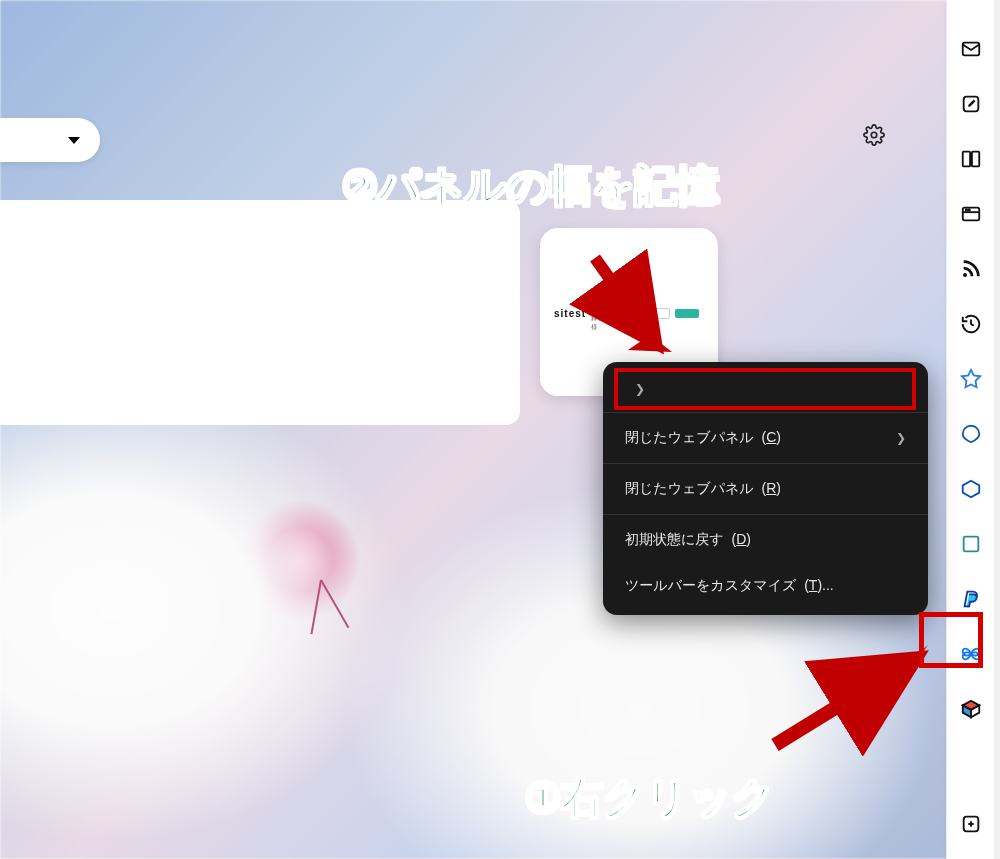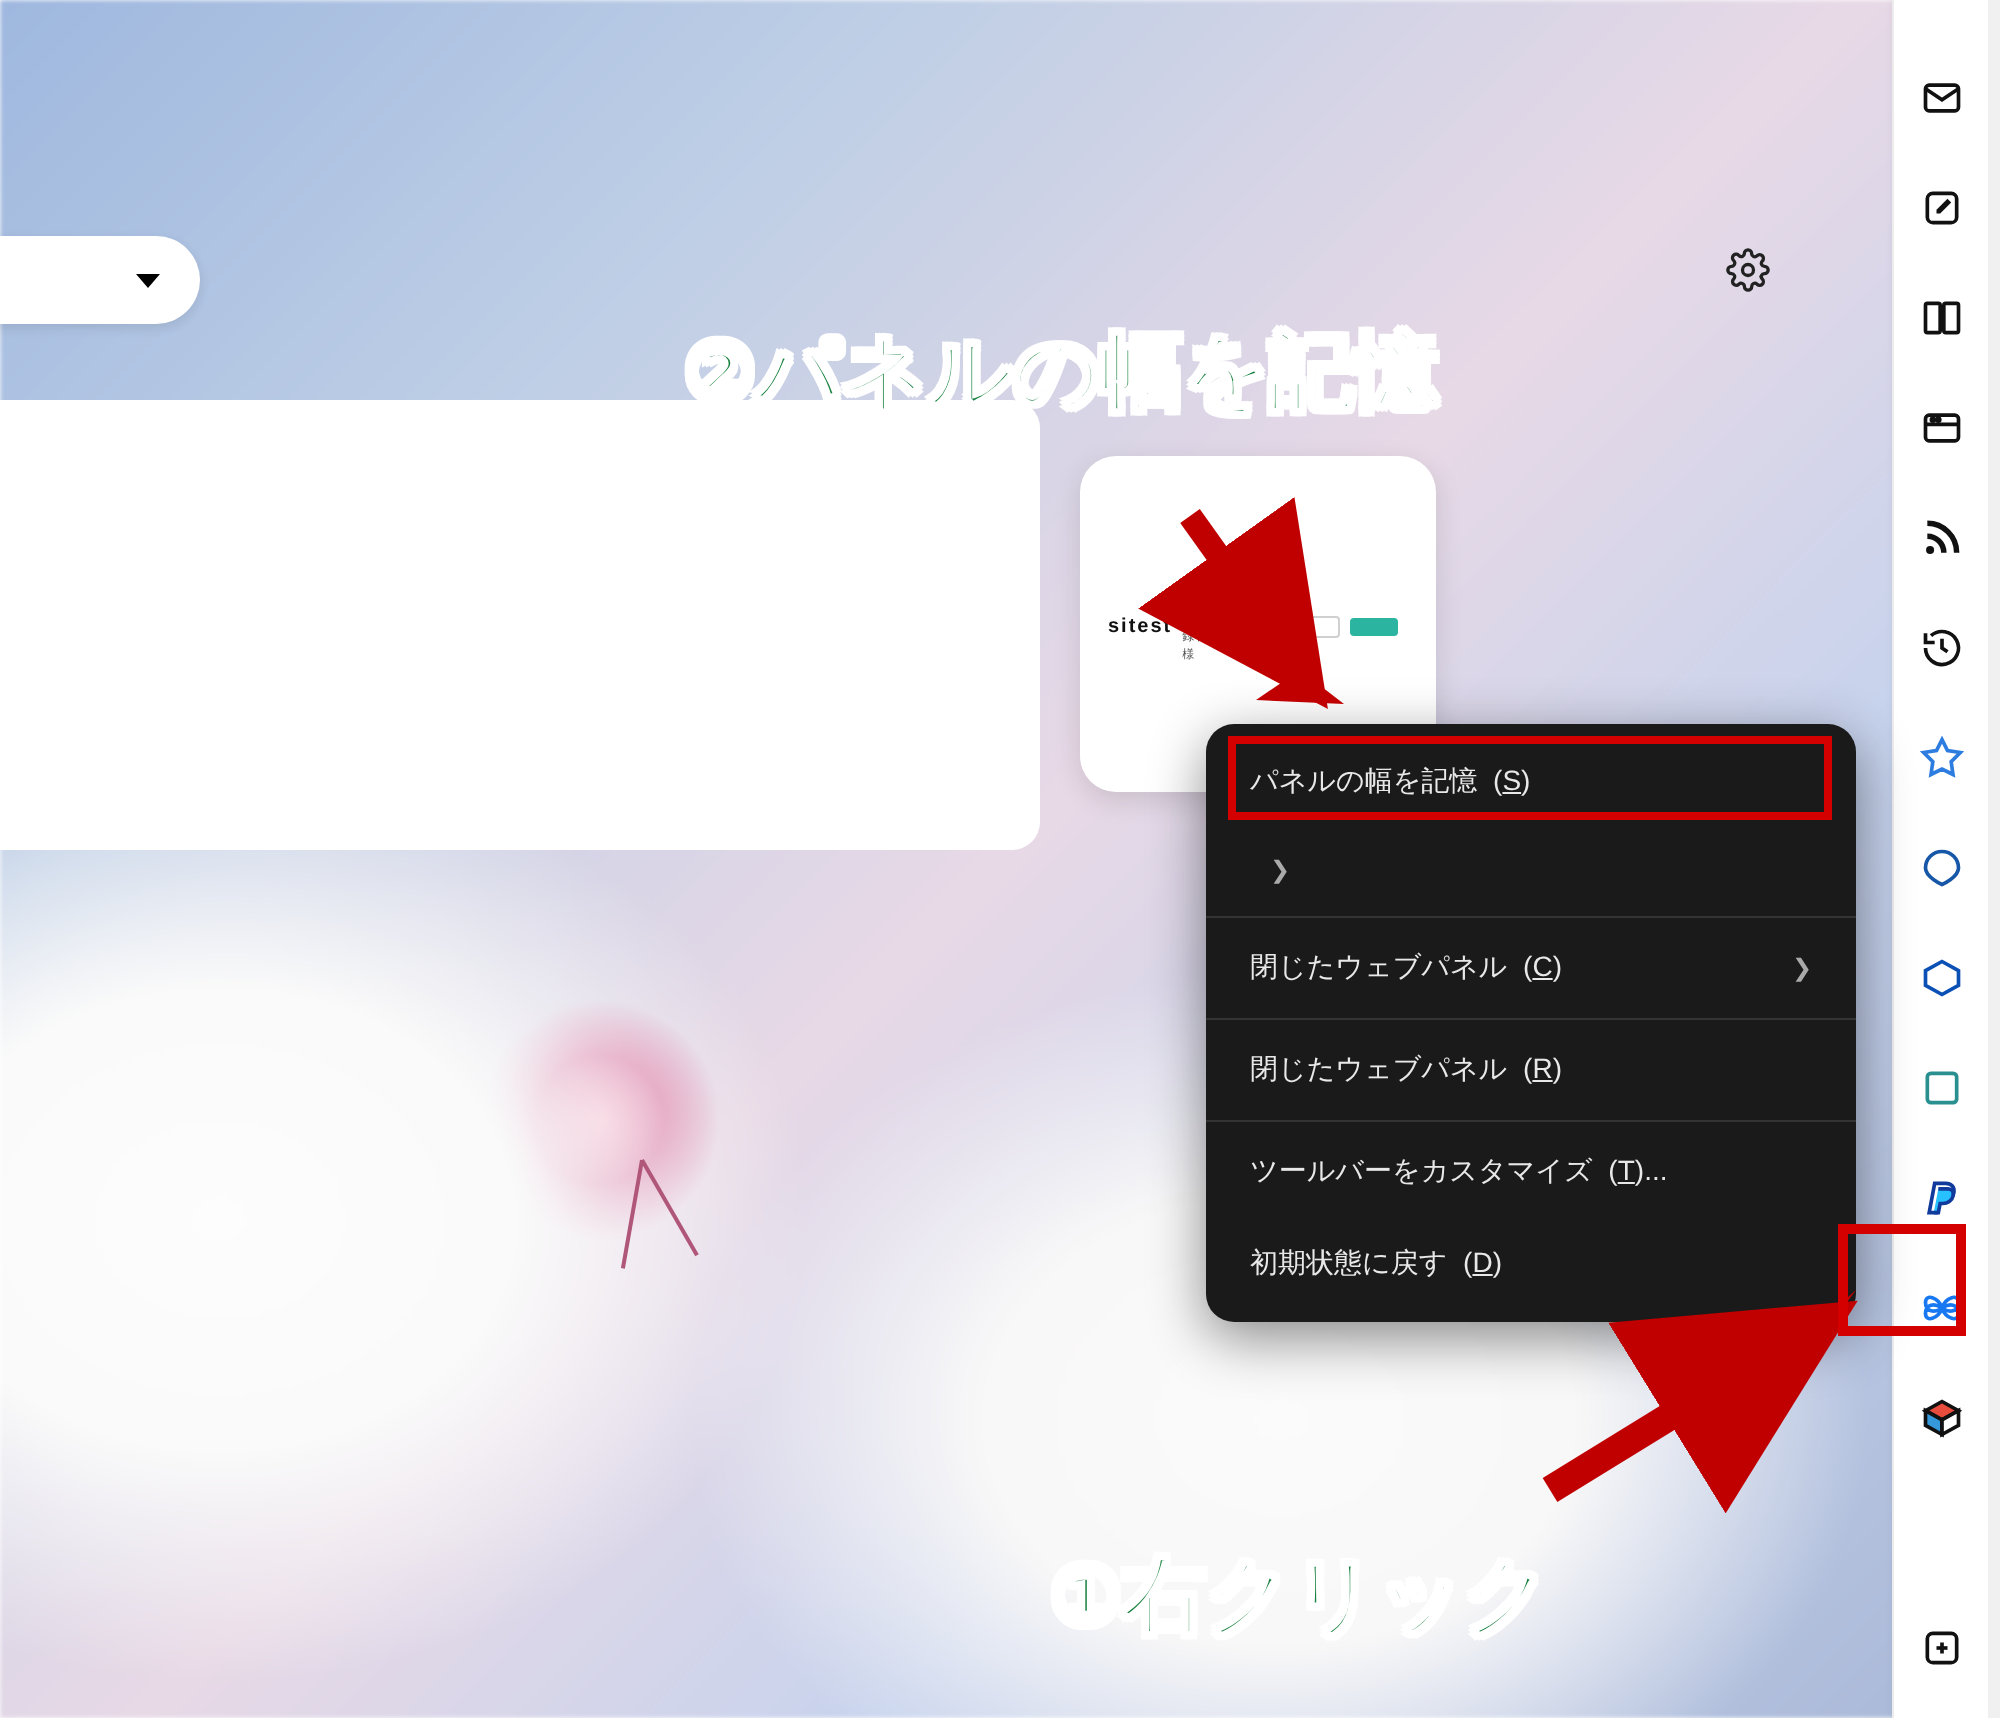--- a/index.html
+++ b/index.html
@@ -296,40 +296,37 @@
   <div class="brand">sitest</div>
   <div class="subtitle">ご利用登録者様</div>
   <div class="sm-input"></div>
   <div class="sm-input"></div>
   <div class="sm-btn"></div>
   <div class="sm-text"></div>
 </div>
 
 <div class="context-menu">
   <div class="item">
-    <span class="label"><span>パネルの幅を記憶</span><span class="accel"> (<span class="underline">S</span>)</span></span>
-  </div>
-  <div class="item">
     <span class="chev">❯</span>
   </div>
   <div class="sep"></div>
   <div class="item">
     <span class="label"><span>閉じたウェブパネル</span><span class="accel"> (<span class="underline">C</span>)</span></span>
     <span class="chev">❯</span>
   </div>
   <div class="sep"></div>
   <div class="item">
     <span class="label"><span>閉じたウェブパネル</span><span class="accel"> (<span class="underline">R</span>)</span></span>
   </div>
   <div class="sep"></div>
   <div class="item">
+    <span class="label"><span>初期状態に戻す</span><span class="accel"> (<span class="underline">D</span>)</span></span>
+  </div>
+  <div class="item">
     <span class="label"><span>ツールバーをカスタマイズ</span><span class="accel"> (<span class="underline">T</span>)</span><span>...</span></span>
-  </div>
-  <div class="item">
-    <span class="label"><span>初期状態に戻す</span><span class="accel"> (<span class="underline">D</span>)</span></span>
   </div>
 </div>
 
 <div class="red-rect-menu"></div>
 <div class="red-rect-side"></div>
 
 <svg class="arrows-svg" viewBox="0 0 1000 859">
   <defs>
     <marker id="arrowhead" markerWidth="8" markerHeight="8" refX="6" refY="4" orient="auto">
       <polygon points="0 0, 8 4, 0 8" fill="#c00000"></polygon>

